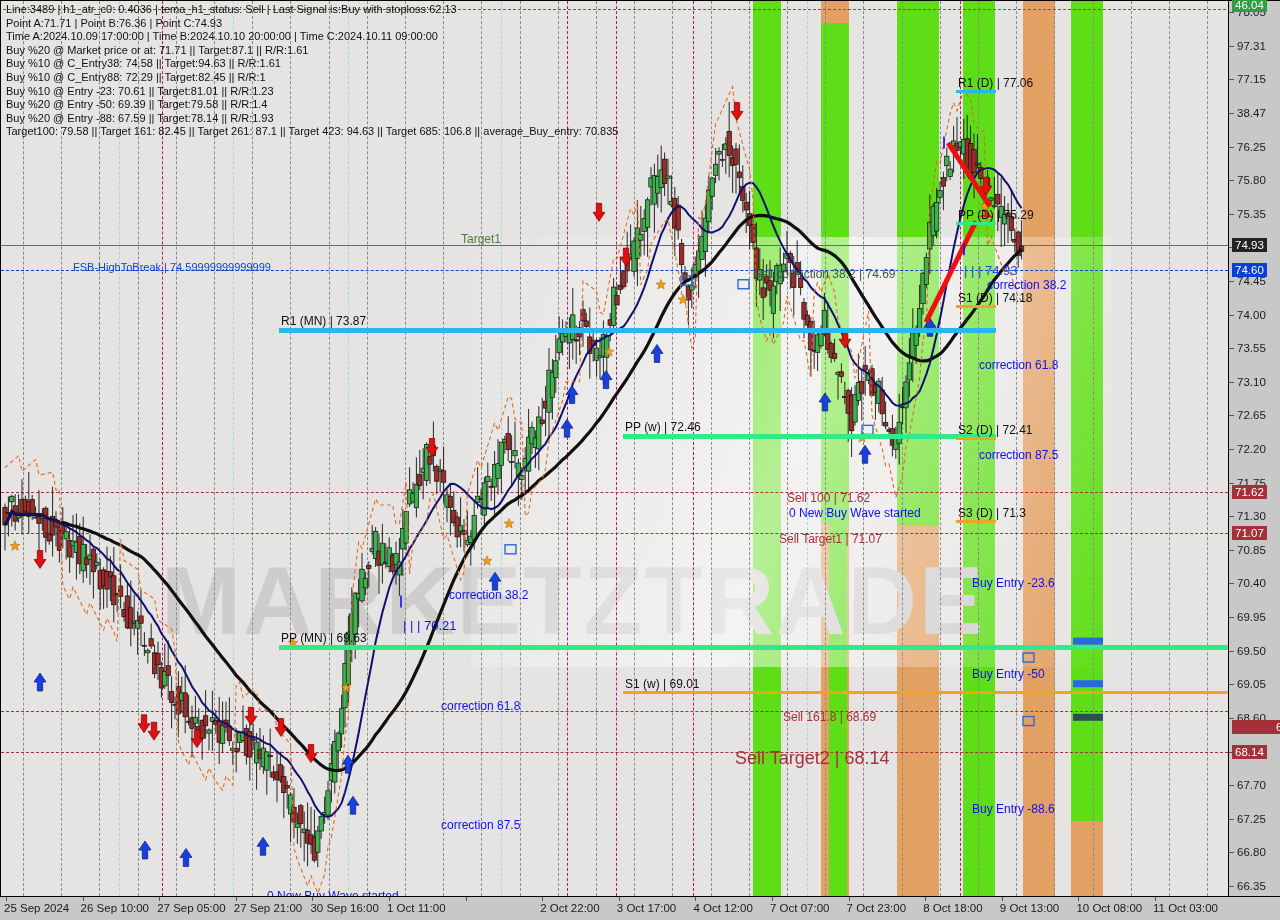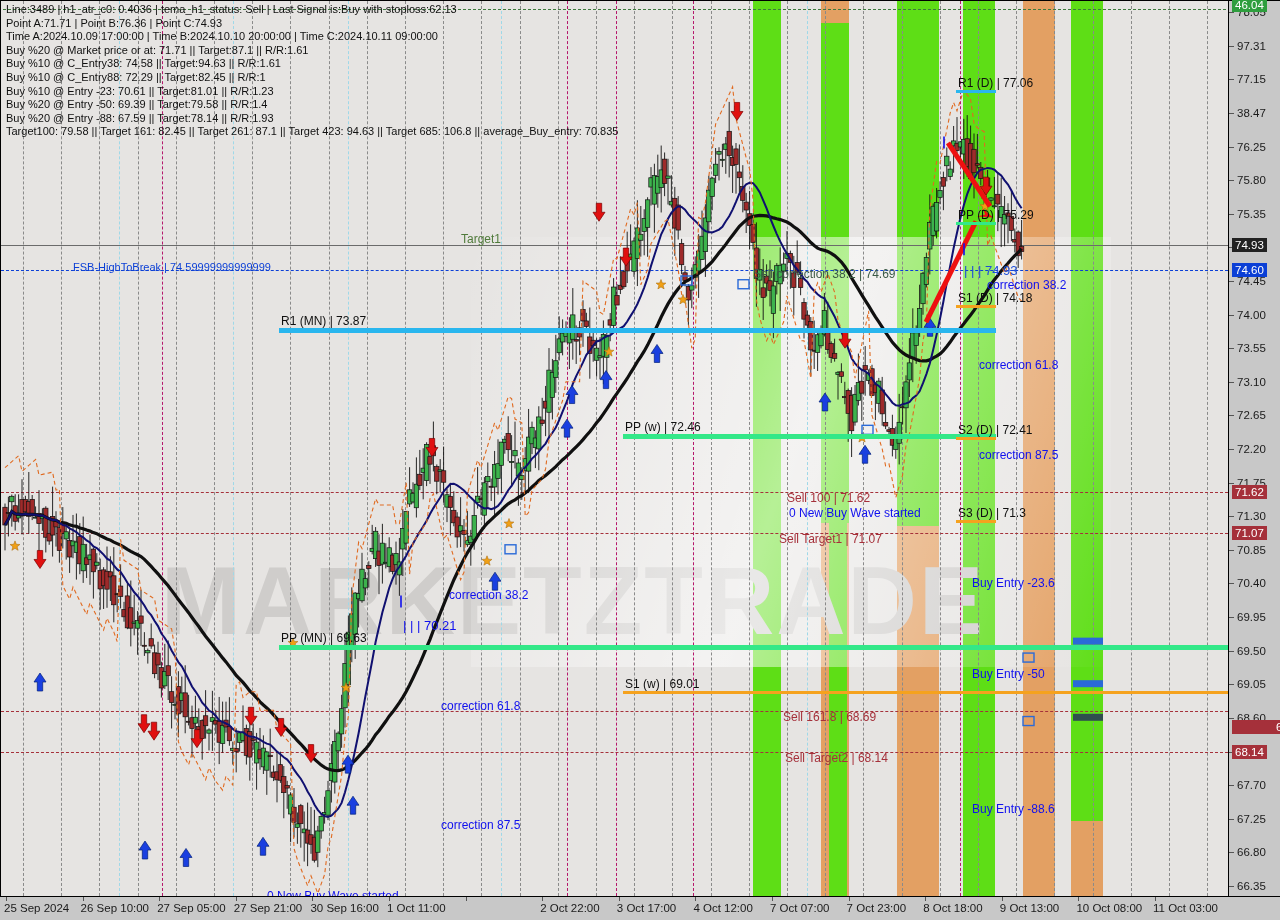--- a/index.html
+++ b/index.html
@@ -857,21 +857,21 @@
           <div class="lbl" style="left: 978px; top: 358px; color: rgb(16, 16, 238); font-size: 12px;">correction 61.8</div>
           <div class="lbl" style="left: 978px; top: 448px; color: rgb(16, 16, 238); font-size: 12px;">correction 87.5</div>
           <div class="lbl" style="left: 971px; top: 576px; color: rgb(16, 16, 238); font-size: 12px;">Buy Entry -23.6</div>
           <div class="lbl" style="left: 971px; top: 667px; color: rgb(16, 16, 238); font-size: 12px;">Buy Entry -50</div>
           <div class="lbl" style="left: 971px; top: 802px; color: rgb(16, 16, 238); font-size: 12px;">Buy Entry -88.6</div>
           <div class="lbl" style="left: 266px; top: 889px; color: rgb(16, 16, 238); font-size: 12px;">0 New Buy Wave started</div>
           <div class="lbl" style="left: 788px; top: 506px; color: rgb(16, 16, 238); font-size: 12px;">0 New Buy Wave started</div>
           <div class="lbl" style="left: 786px; top: 491.307px; color: rgb(165, 48, 58); font-size: 12px;">Sell 100 | 71.62</div>
           <div class="lbl" style="left: 778px; top: 532.373px; color: rgb(165, 48, 58); font-size: 12px;">Sell Target1 | 71.07</div>
           <div class="lbl" style="left: 782px; top: 710.08px; color: rgb(165, 48, 58); font-size: 12px;">Sell 161.8 | 68.69</div>
-          <div class="lbl" style="left: 784px; top: 751.147px; color: rgb(165, 48, 58); font-size: 12px; text-align: right;">Sell Target2 | 68.14</div>
+          <div class="lbl" style="left: 734px; top: 751.147px; color: rgb(165, 48, 58); font-size: 18px; text-align: right;">Sell Target2 | 68.14</div>
         </div>
 
     </div>
   </div>
 
   <div id="pricescale">
       <div class="ptick" style="top: 11.2px;"></div>
       <div class="plbl" style="top: 11.2px;">78.05</div>
       <div class="ptick" style="top: 44.8px;"></div>
       <div class="plbl" style="top: 44.8px;">97.31</div>

